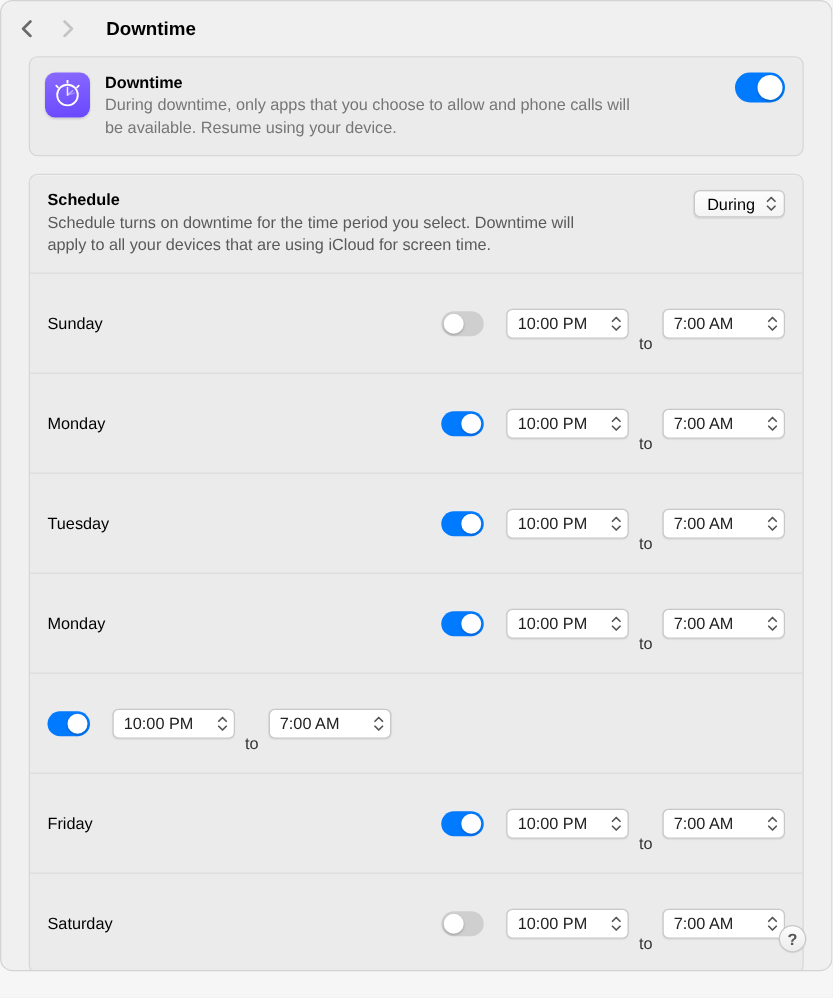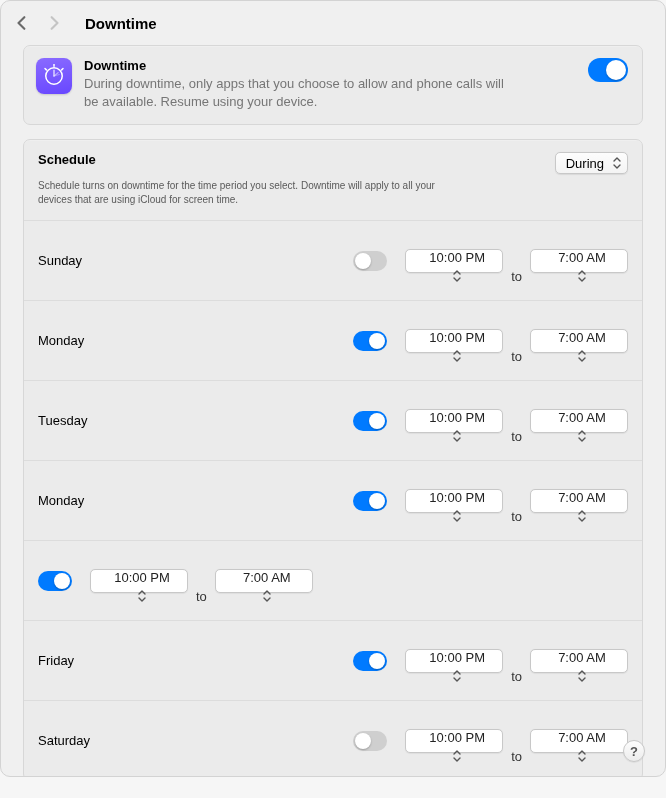--- a/index.html
+++ b/index.html
@@ -119,22 +119,22 @@
 
   
   .schedule-panel { margin-top: 14px; }
   .schedule-header {
     padding: 12px 14px 14px 14px;
     display: flex;
     align-items: flex-start;
     gap: 10px;
   }
   .schedule-header-text { flex: 1; }
-  .sched-title { font-size: 13px; font-weight: 600; margin-bottom: 12px; }
-  .sched-desc { font-size: 10px; color: var(--text-secondary-dark); line-height: 1.35; max-width: 430px; }
+  .sched-title { font-size: 13px; font-weight: 600; margin-bottom: 2px; }
+  .sched-desc { font-size: 13px; color: var(--text-secondary-dark); line-height: 1.35; max-width: 430px; }
 
   
   .popup-button {
     display: flex;
     align-items: center;
     gap: 6px;
     padding: 1px 3px 1px 10px;
     border: 0.5px solid var(--field-border);
     border-radius: 5px;
     background: linear-gradient(#fdfdfd, #f4f4f4);
@@ -173,21 +173,20 @@
     border-radius: 5px;
     background: var(--white);
     box-shadow: 0 0.5px 1px rgba(0,0,0,0.06);
     height: 24px;
     padding: 0 2px 0 8px;
     font-size: 13px;
     color: #222;
     gap: 4px;
     min-width: 98px;
     justify-content: space-between;
-    flex-direction: column;
   }
   .time-value { white-space: pre; }
   .to-label { font-size: 13px; color: #333; margin-top: 32px; }
 
   
   .help-btn {
     position: absolute;
     right: 20px; bottom: 14px;
     width: 22px; height: 22px;
     border-radius: 50%;

